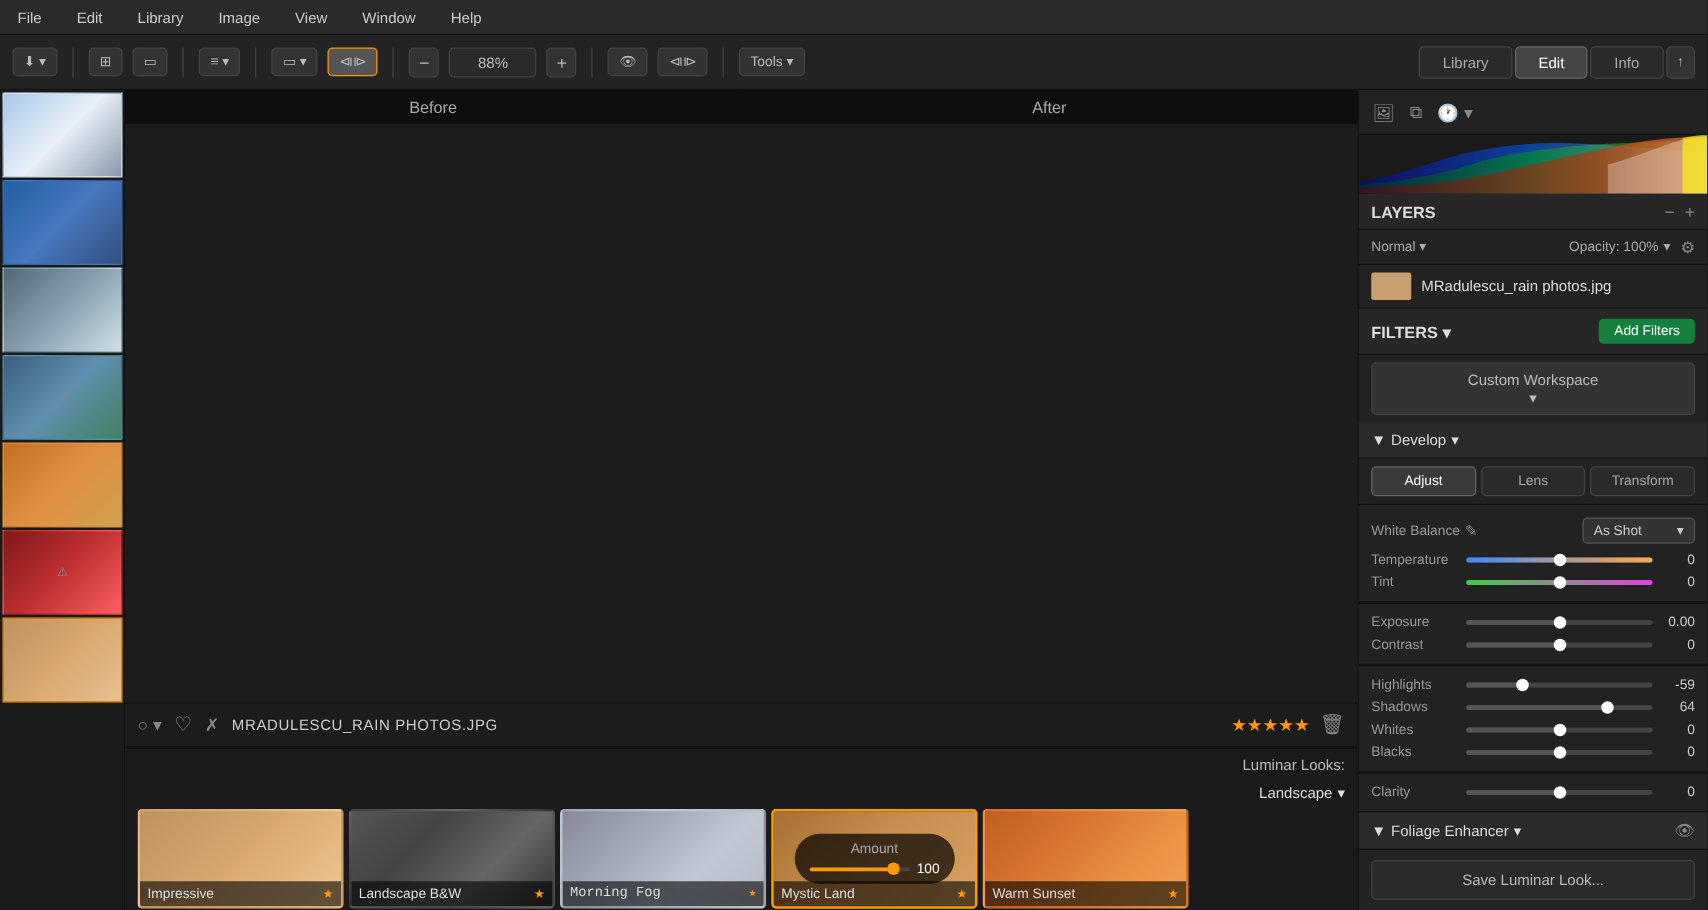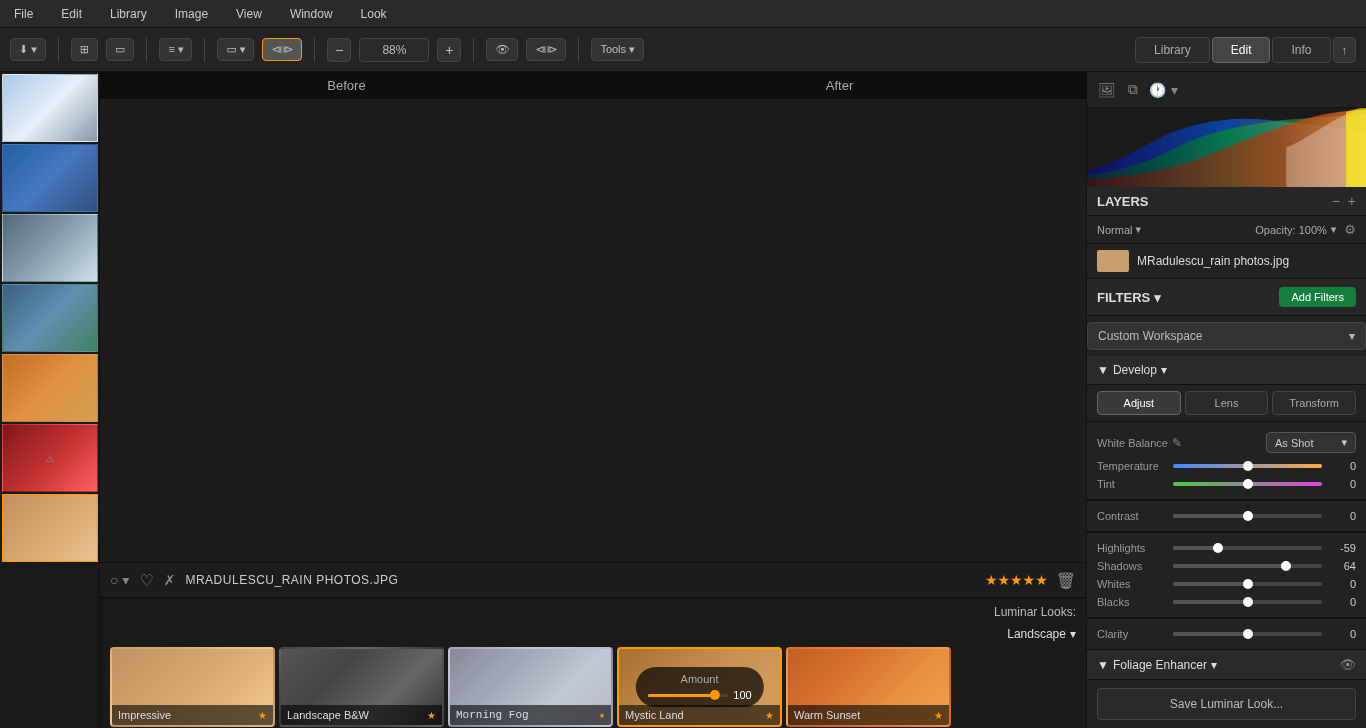--- a/index.html
+++ b/index.html
@@ -81,21 +81,21 @@
     .opacity-ctrl { margin-left: auto; color: #aaa; font-size: 11px; display: flex; align-items: center; gap: 4px; }
     .gear-btn { color: #888; font-size: 13px; cursor: pointer; }
     .layer-item { display: flex; align-items: center; padding: 6px 10px; border-bottom: 1px solid #111; gap: 8px; }
     .layer-thumb { width: 32px; height: 22px; background: #c8a070; border-radius: 2px; }
     .layer-name { color: #ddd; font-size: 12px; }
 
     
     .filters-header { display: flex; align-items: center; padding: 8px 10px; border-bottom: 1px solid #111; background: #272727; }
     .filters-title { font-size: 13px; color: #ddd; font-weight: 600; display: flex; align-items: center; gap: 4px; }
     .add-filters-btn { margin-left: auto; background: #15803d; color: #fff; border: none; border-radius: 4px; padding: 4px 12px; cursor: pointer; font-size: 11px; }
-    .custom-workspace-btn { margin: 6px 0; background: #333; border: 1px solid #444; border-radius: 4px; padding: 6px 10px; color: #bbb; font-size: 12px; cursor: pointer; display: flex; align-items: center; justify-content: space-between; }
+    .custom-workspace-btn { margin: 6px 10px; background: #333; border: 1px solid #444; border-radius: 4px; padding: 6px 10px; color: #bbb; font-size: 12px; cursor: pointer; display: flex; align-items: center; justify-content: space-between; flex-direction: column; }
 
     
     .develop-header { display: flex; align-items: center; padding: 7px 10px; background: #2a2a2a; border-bottom: 1px solid #111; cursor: pointer; }
     .develop-title { font-size: 12px; color: #ddd; display: flex; align-items: center; gap: 4px; }
     .develop-tabs { display: flex; padding: 6px 10px; gap: 4px; border-bottom: 1px solid #111; }
     .dev-tab { flex: 1; text-align: center; padding: 5px 0; border-radius: 4px; cursor: pointer; font-size: 11px; color: #aaa; background: #2a2a2a; border: 1px solid #444; }
     .dev-tab.active { background: #3a3a3a; color: #fff; border-color: #666; }
 
     
     .adjust-section { padding: 6px 10px; border-bottom: 1px solid #111; }
@@ -144,21 +144,21 @@
 </head>
 <body>
 
 <div class="menu-bar">
   <div class="menu-item">File</div>
   <div class="menu-item">Edit</div>
   <div class="menu-item">Library</div>
   <div class="menu-item">Image</div>
   <div class="menu-item">View</div>
   <div class="menu-item">Window</div>
-  <div class="menu-item">Look</div>
+  <div class="menu-item">Help</div>
 </div>
 
 <div class="toolbar">
   <button class="toolbar-btn">⬇ ▾</button>
   <div class="toolbar-sep"></div>
   <button class="toolbar-btn">⊞</button>
   <button class="toolbar-btn">▭</button>
   <div class="toolbar-sep"></div>
   <button class="toolbar-btn">≡ ▾</button>
   <div class="toolbar-sep"></div>
@@ -409,20 +409,28 @@
         <div class="slider-track">
           <div class="slider-fill-tint" style="width:100%;"></div>
           <div class="slider-thumb" style="left:50%;"></div>
         </div>
         <span class="ctrl-value">0</span>
       </div>
     </div>
 
     <div class="adjust-section" style="border-top: 1px solid #111;">
 
+      <div class="control-row">
+        <span class="ctrl-label">Exposure</span>
+        <div class="slider-track">
+          <div class="slider-fill-zero" style="width:50%;"></div>
+          <div class="slider-thumb" style="left:50%;"></div>
+        </div>
+        <span class="ctrl-value">0.00</span>
+      </div>
 
       <div class="control-row">
         <span class="ctrl-label">Contrast</span>
         <div class="slider-track">
           <div class="slider-fill-zero" style="width:50%;"></div>
           <div class="slider-thumb" style="left:50%;"></div>
         </div>
         <span class="ctrl-value">0</span>
       </div>
     </div>

